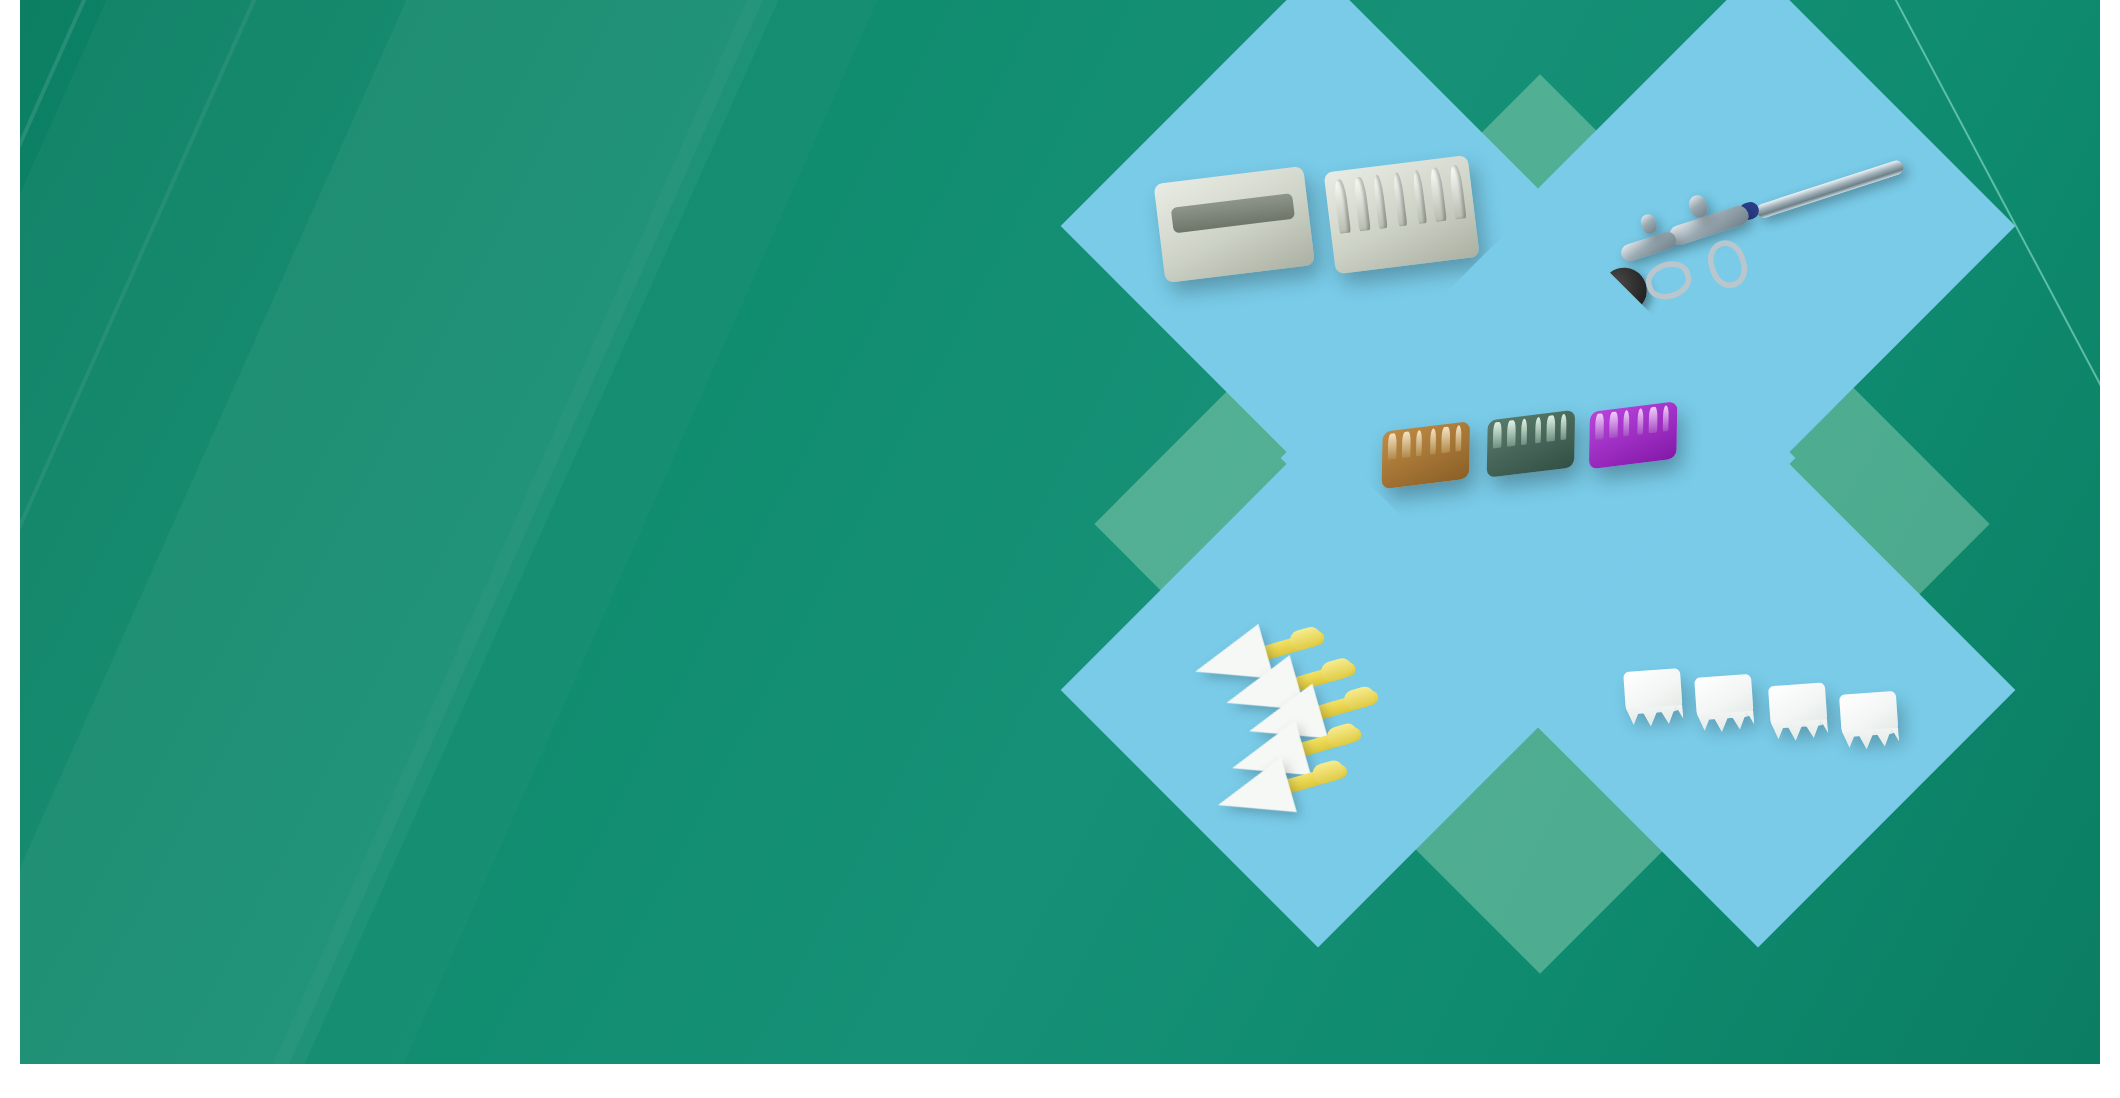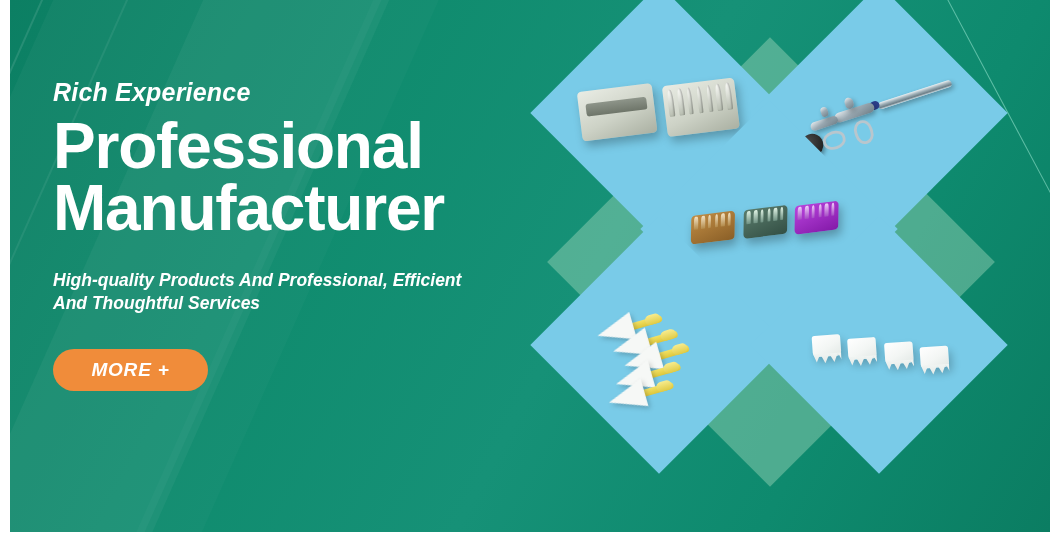--- a/index.html
+++ b/index.html
@@ -255,29 +255,20 @@
 <div class="banner">
 
   <div class="bg-base"></div>
   <div class="bg-band"></div>
   <div class="bg-band b2"></div>
   <div class="bg-band b3"></div>
   <div class="bg-hairline"></div>
   <div class="bg-hairline h2"></div>
   <div class="thin-diag"></div>
 
-  <div class="copy">
-    <div class="eyebrow">Rich Experience</div>
-    <h1 class="headline">
-      <span class="l1">Professional</span>
-      <span class="l2">Manufacturer</span>
-    </h1>
-    <p class="subcopy">High-quality Products And Professional, Efficient And Thoughtful Services</p>
-    <button class="more-btn">MORE  +</button>
-  </div>
 
   <div class="collage">
 
     <div class="dm accent ac-t"></div>
     <div class="dm accent ac-l"></div>
     <div class="dm accent ac-r"></div>
     <div class="dm accent ac-b"></div>
 
     <div class="dm blue dm-tl">
       <div class="dm-inner">

